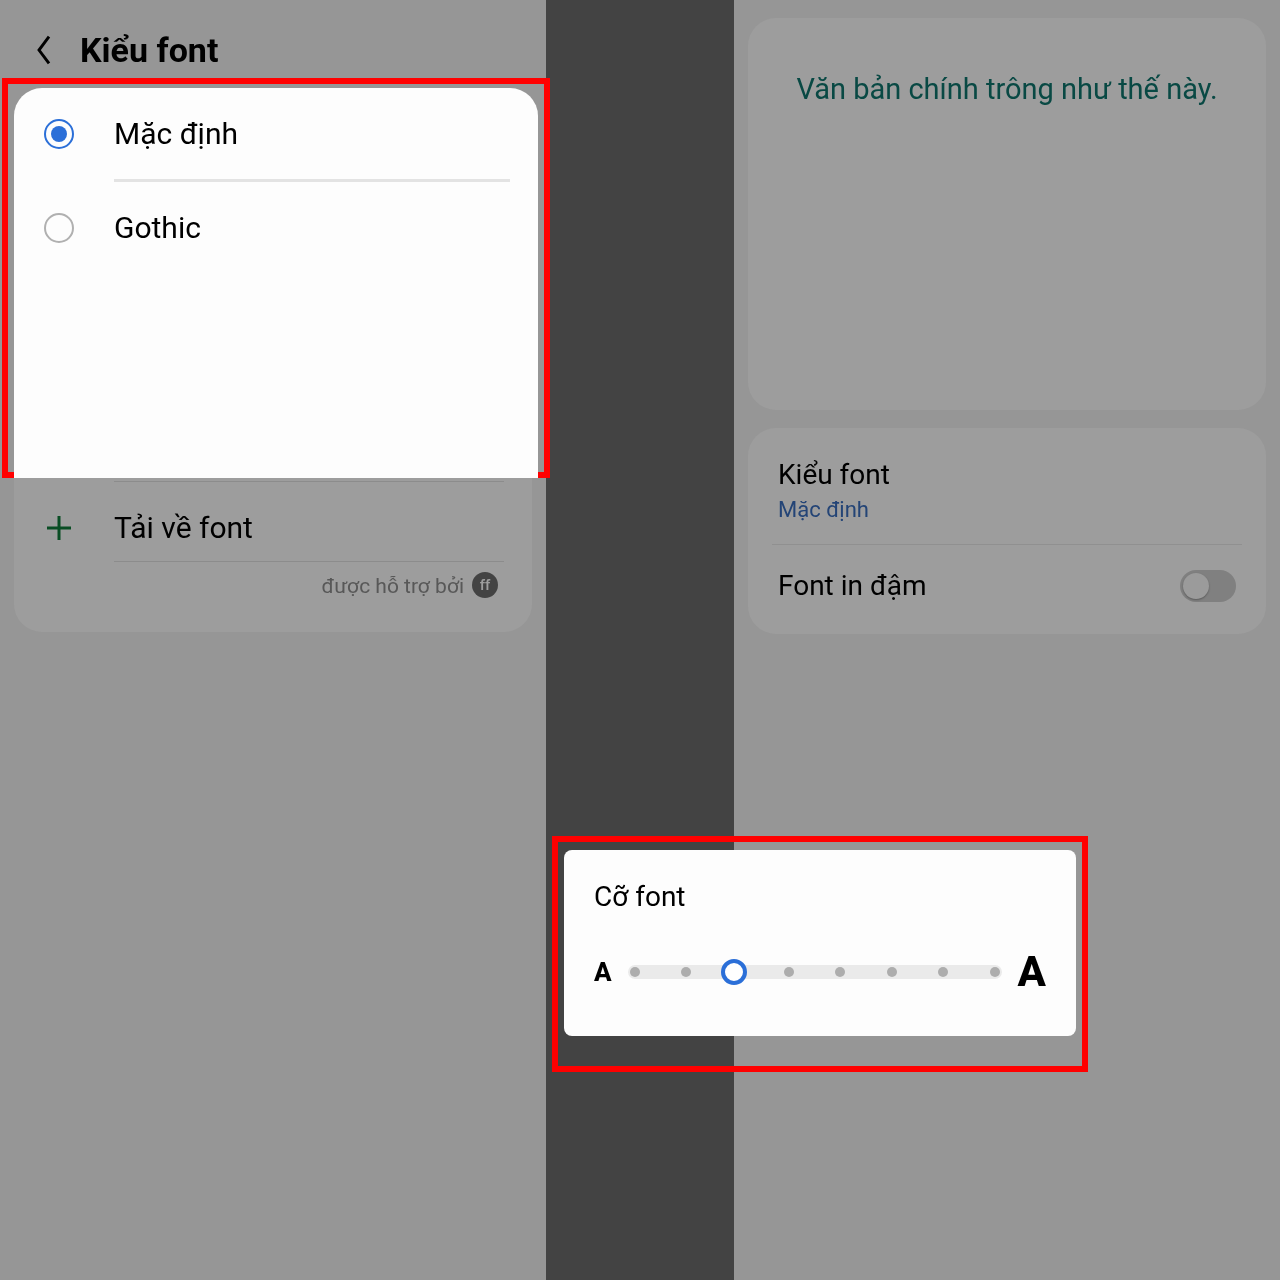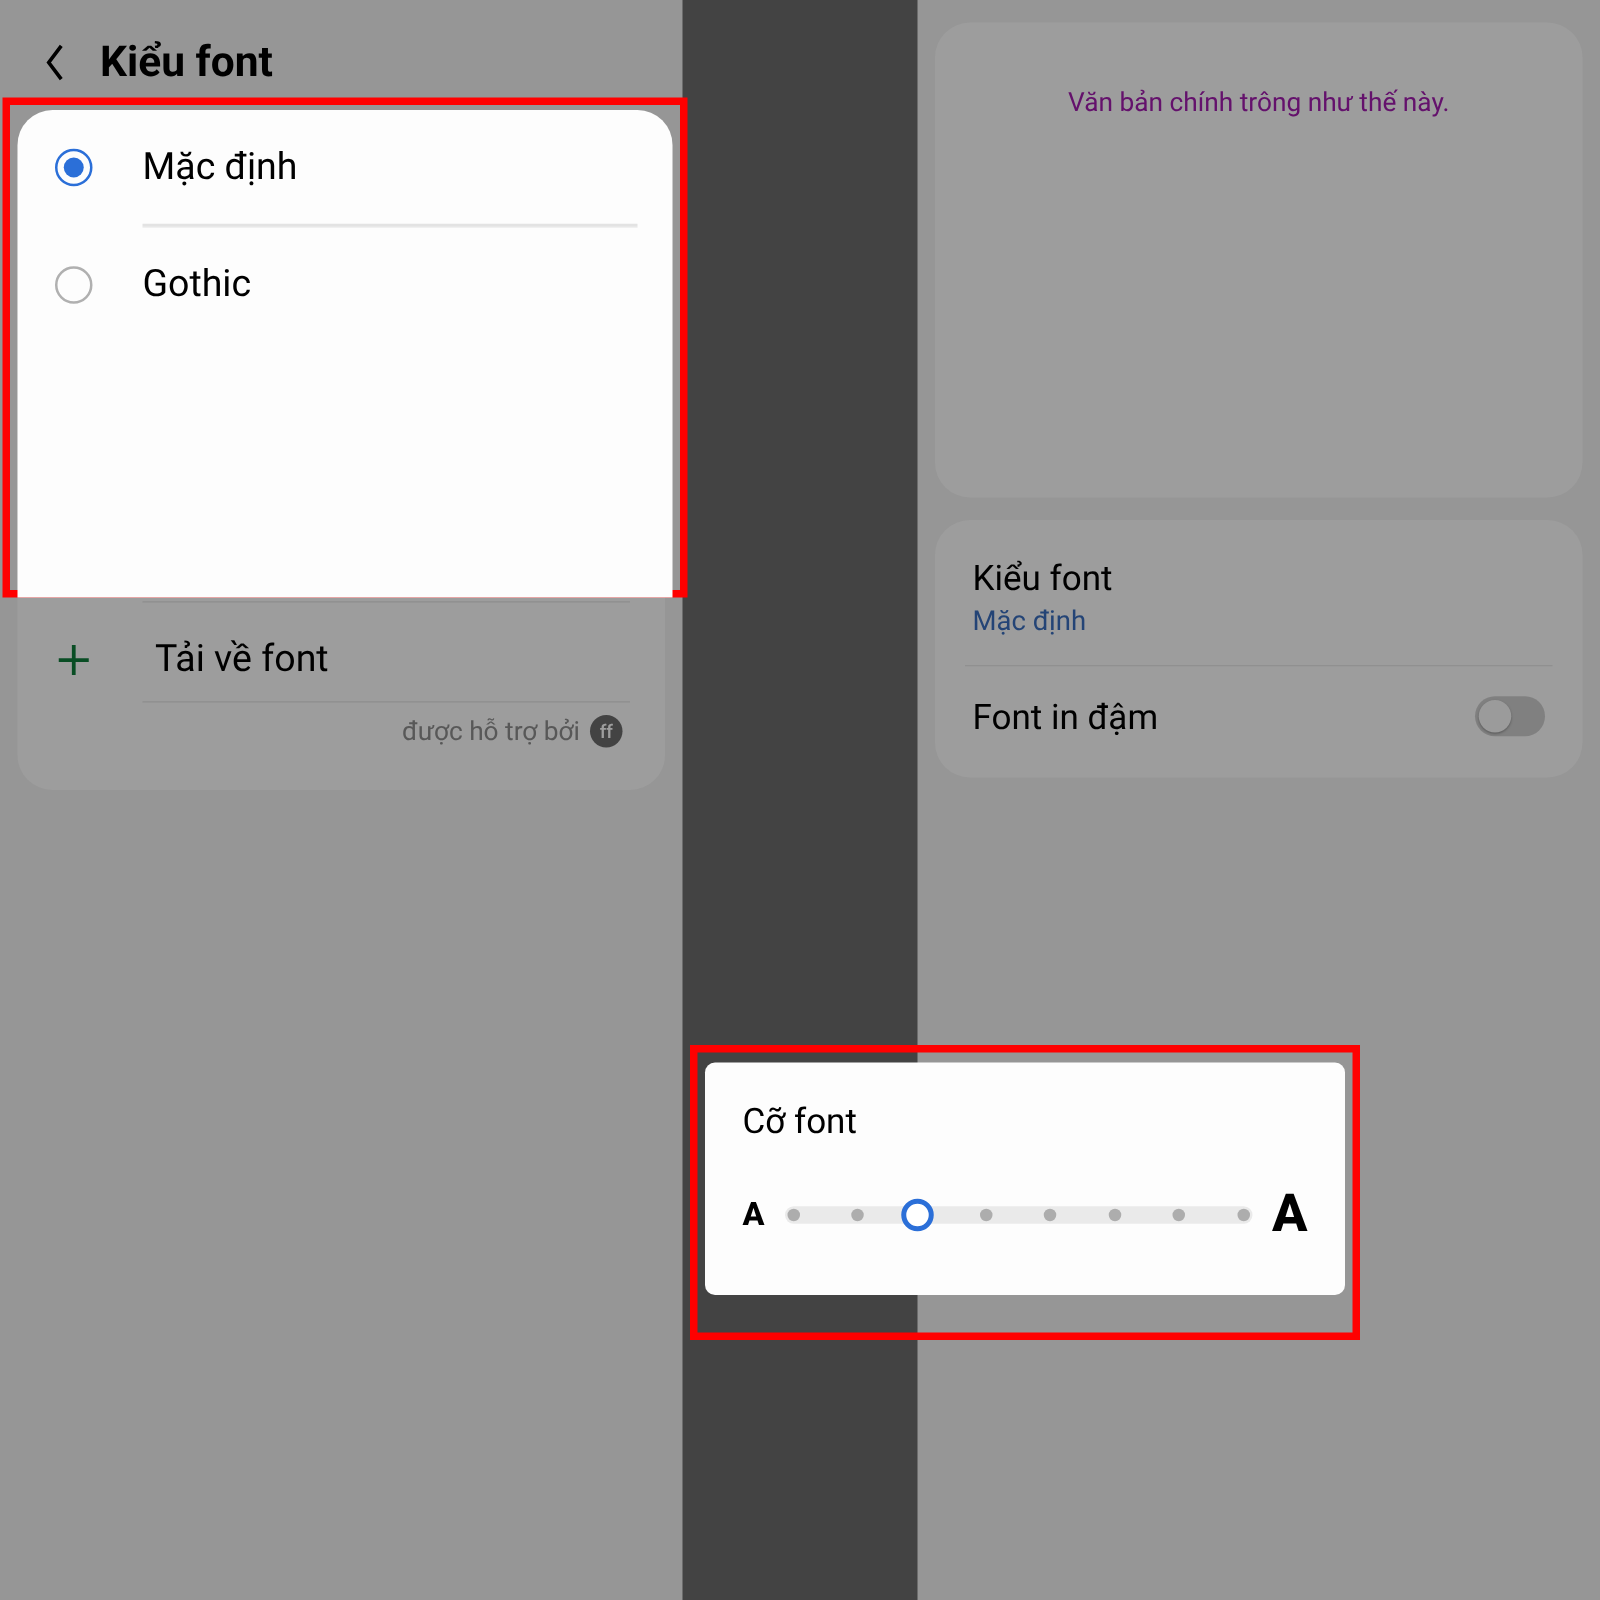--- a/index.html
+++ b/index.html
@@ -35,21 +35,21 @@
   .radio.selected { border-color:#2b6fd8; }
   .radio.selected::after{
     content:""; position:absolute; left:50%; top:50%; transform:translate(-50%,-50%);
     width:16px; height:16px; border-radius:50%; background:#2b6fd8;
   }
   .font-label { font-size: 30px; color:#000; }
   .font-label.bold { font-weight: 800; }
   .divider { height:1px; background:#e3e3e3; margin-left:100px; margin-right:28px; }
 
   .download-row {
-    display:flex; padding: 28px 30px 16px 30px; gap: 10px;
+    display:flex; padding: 28px 30px 16px 30px;
   }
   .plus-icon { width:30px; flex:0 0 30px; margin-right:40px; color:#0f7d3b; display:flex; align-items:center; justify-content:center;}
   .plus-icon svg { width: 30px; height: 30px; stroke:#0f7d3b; stroke-width:3; }
 
   .supported-by {
     text-align:right; padding: 10px 34px 20px 0; color:#8f8f8f; font-size: 21px;
     display:flex; align-items:flex-end; justify-content:flex-end; gap:8px;
   }
   .ff-badge {
     width:26px; height:26px; border-radius:50%; background:#6d6d6d; color:#fff;
@@ -57,29 +57,29 @@
   }
 
   
   .right-screen {
     position:absolute; right:0; top:0; width:546px; height:1280px; background:#f2f2f2;
   }
   .preview-card{
     margin: 18px 14px 0 14px; background:#fdfdfd; border-radius:28px; padding:50px 24px 300px 24px;
     text-align:center;
   }
-  .preview-line{ font-size:21px; color:#a21caf; line-height:1.45; }
+  .preview-line{ font-size:29px; color:#0f766e; line-height:1.45; }
 
   .style-card{
     margin: 18px 14px 0 14px; background:#fdfdfd; border-radius:28px; padding: 8px 0;
   }
   .style-row{ padding: 22px 30px; }
   .style-title{ font-size:28px; color:#000; }
   .style-sub{ font-size:22px; color:#3a6fbf; margin-top:6px; }
-  .bold-row{ display:flex; align-items:flex-start; justify-content:space-between; padding: 24px 30px; }
+  .bold-row{ display:flex; align-items:center; justify-content:space-between; padding: 24px 30px; }
   .toggle{
     width:56px; height:32px; border-radius:16px; background:#cfcfcf; position:relative;
   }
   .toggle::after{
     content:""; position:absolute; width:26px; height:26px; border-radius:50%; background:#fafafa;
     top:3px; left:3px; box-shadow:0 1px 2px rgba(0,0,0,.3);
   }
   .hr { height:1px; background:#e8e8e8; margin: 0 24px; }
   .size-title{ font-size:28px; color:#000; margin-bottom: 34px; }
   .size-slider-row{ display:flex; align-items:center; gap:16px; }

